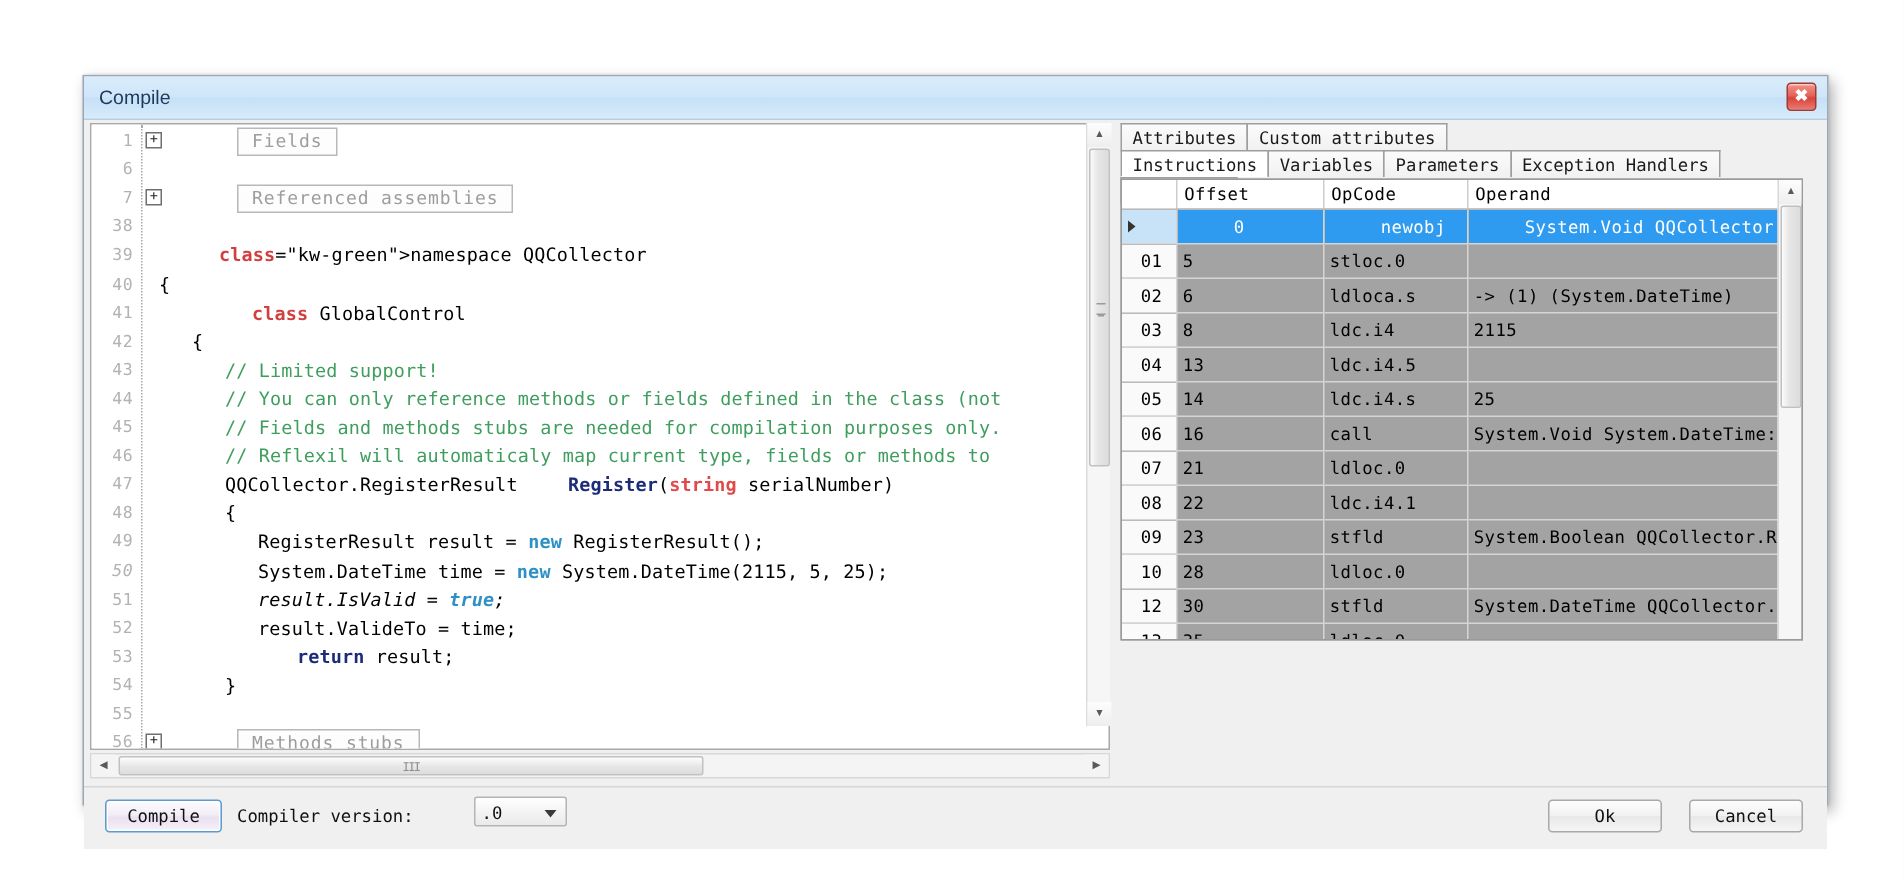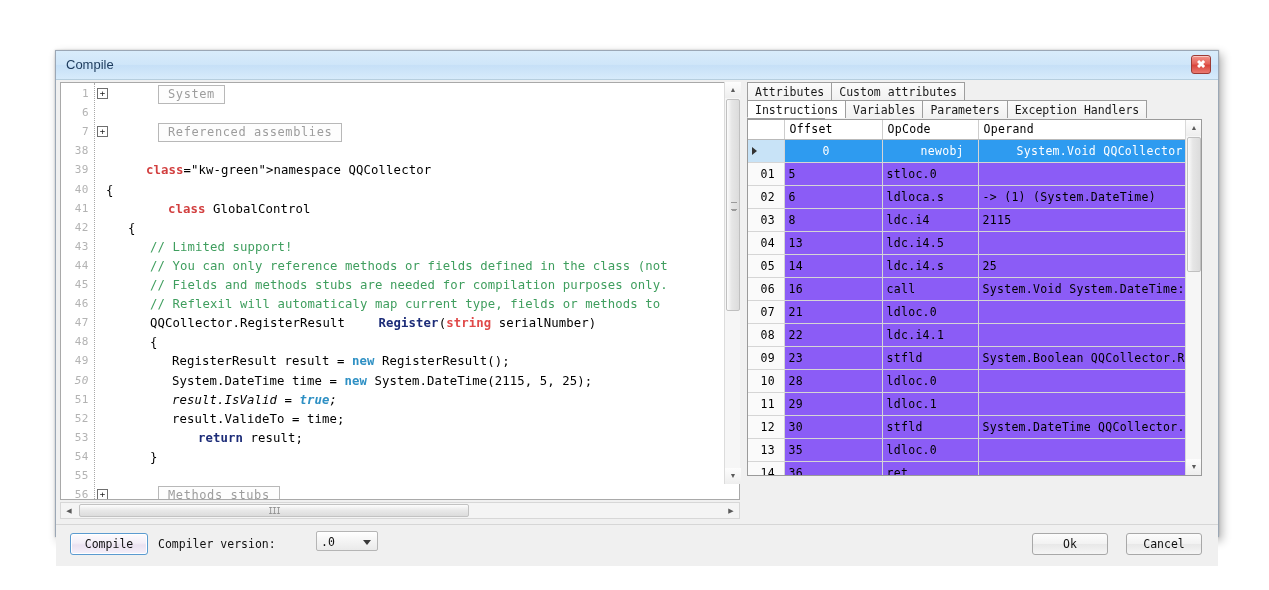--- a/index.html
+++ b/index.html
@@ -232,22 +232,22 @@
     cursor: pointer;
   }
   .tab.active {
     background: #ffffff;
     border-bottom: 1px solid #ffffff;
   }
 
   #grid-wrap {
     position: absolute;
     left: 1px; top: 37px;
-    width: 455px; height: 357px;
-    background: #8b5cf6;
+    width: 455px; height: 308px;
+    background: #a3a3a3;
     border: 1px solid #9a9a9a;
     overflow: hidden;
   }
   table.grid {
     border-collapse: collapse;
     width: 438px;
     table-layout: fixed;
     font-family: "DejaVu Sans Mono", monospace;
     font-size: 11.5px;
   }
@@ -411,21 +411,21 @@
             <div class="ln" style="top: 309.6px;">51</div>
             <div class="ln" style="top: 328.7px;">52</div>
             <div class="ln" style="top: 347.8px;">53</div>
             <div class="ln" style="top: 366.9px;">54</div>
             <div class="ln" style="top: 386px;">55</div>
             <div class="ln" style="top: 405.1px;">56</div>
           </div>
         <div id="gutter-sep"></div>
         <div id="editor-lines">
             <div class="fold" style="top: 5px;">+</div>
-            <div class="collapsed-box" style="top: 2px; left: 97px;">System</div>
+            <div class="collapsed-box" style="top: 2px; left: 97px;">Fields</div>
             <div class="fold" style="top: 43.2px;">+</div>
             <div class="collapsed-box" style="top: 40.2px; left: 97px;">Referenced assemblies</div>
             <div class="code" style="top: 80.4px; left: 45px;"><span <span="" class="kw-red">class</span>="kw-green"&gt;namespace QQCollector</div>
             <div class="code" style="top: 99.5px; left: 45px;">{</div>
             <div class="code" style="top: 118.6px; left: 67px;"><span class="kw-red">class</span> GlobalControl</div>
             <div class="code" style="top: 137.7px; left: 67px;">{</div>
             <div class="code" style="top: 156.8px; left: 89px;"><span class="comment">// Limited support!</span></div>
             <div class="code" style="top: 175.9px; left: 89px;"><span class="comment">// You can only reference methods or fields defined in the class (not</span></div>
             <div class="code" style="top: 195px; left: 89px;"><span class="comment">// Fields and methods stubs are needed for compilation purposes only.</span></div>
             <div class="code" style="top: 214.1px; left: 89px;"><span class="comment">// Reflexil will automaticaly map current type, fields or methods to</span></div>
@@ -529,26 +529,20 @@
                   <td>stfld</td>
                   <td>System.Boolean QQCollector.R...</td>
                 </tr>
                 <tr>
                   <td class="rowhdr"><span>10</span></td>
                   <td>28</td>
                   <td>ldloc.0</td>
                   <td></td>
                 </tr>
                 <tr>
-                  <td class="rowhdr"><span>11</span></td>
-                  <td>29</td>
-                  <td>ldloc.1</td>
-                  <td></td>
-                </tr>
-                <tr>
                   <td class="rowhdr"><span>12</span></td>
                   <td>30</td>
                   <td>stfld</td>
                   <td>System.DateTime QQCollector....</td>
                 </tr>
                 <tr>
                   <td class="rowhdr"><span>13</span></td>
                   <td>35</td>
                   <td>ldloc.0</td>
                   <td></td>

